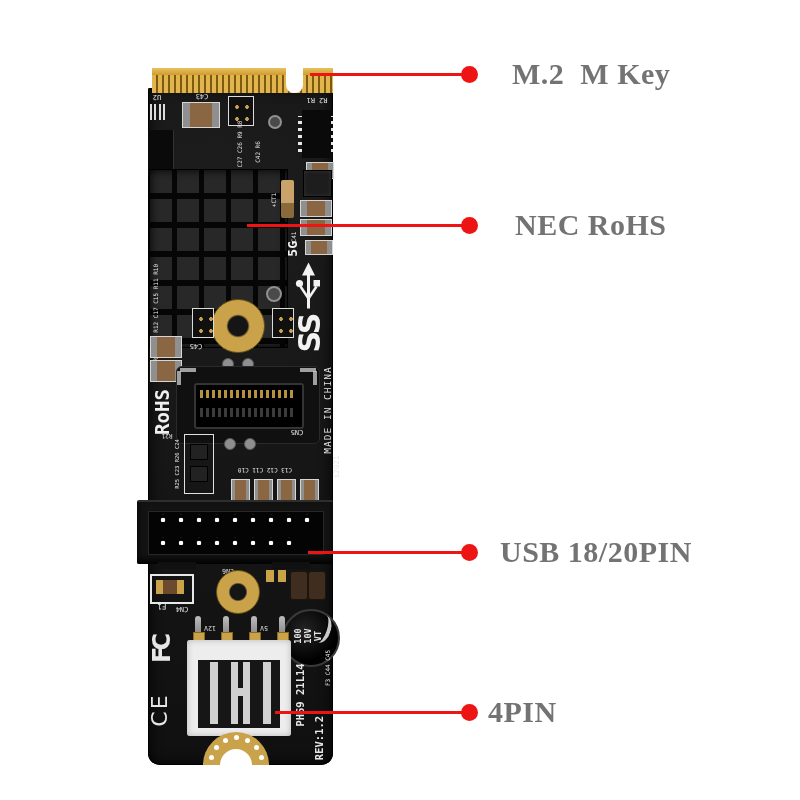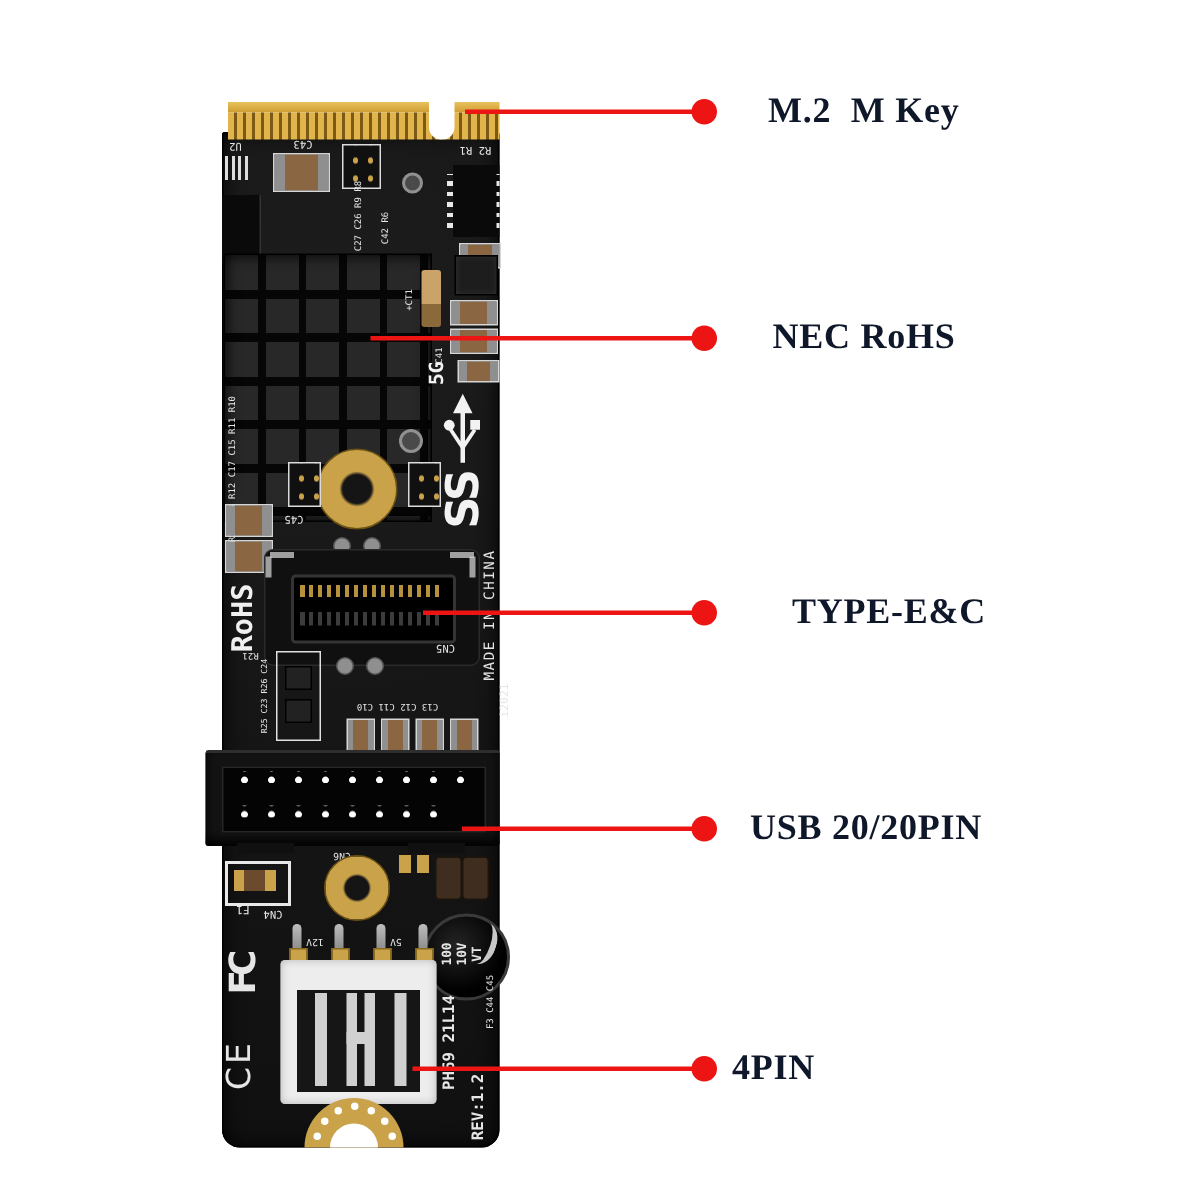--- a/index.html
+++ b/index.html
@@ -84,21 +84,21 @@
         background:linear-gradient(90deg,#caa24a 0 40%,#141414 40% 60%,#caa24a 60%);}
 
   .halfmoon{position:absolute;left:203px;top:732px;width:66px;height:33px;border-radius:66px 66px 0 0;background:#c9a24a;}
   .halfmoon-in{position:absolute;left:220px;top:749px;width:32px;height:16px;border-radius:32px 32px 0 0;background:#fff;}
   .arcvia{position:absolute;width:5px;height:5px;border-radius:50%;background:#fff;}
 
   
   .callout{position:absolute;display:flex;align-items:center;height:30px;}
   .cline{height:3px;background:#ed1414;}
   .cdot{width:17px;height:17px;border-radius:50%;background:#ed1414;margin-left:-1px;flex:none;}
-  .clabel{font-family:"Liberation Serif","DejaVu Serif",serif;font-weight:bold;font-size:24px;color:#0f172a;
+  .clabel{font-family:"Liberation Serif","DejaVu Serif",serif;font-weight:bold;font-size:30px;color:#737373;
           white-space:pre;letter-spacing:.5px;}
 </style>
 </head>
 <body>
 
 <div id="scene">
 
   <div class="board"></div>
   <div class="fingers-band"></div>
   <div class="fingers"></div>
@@ -244,29 +244,24 @@
   <div class="callout" style="left:310px;top:59px;">
     <div class="cline" style="width:152px;"></div>
     <div class="cdot"></div>
     <div class="clabel" style="margin-left:34px;">M.2  M Key</div>
   </div>
   <div class="callout" style="left:247px;top:210px;">
     <div class="cline" style="width:215px;"></div>
     <div class="cdot"></div>
     <div class="clabel" style="margin-left:37px;">NEC RoHS</div>
   </div>
-  <div class="callout" style="left:282px;top:393px;">
-    <div class="cline" style="width:180px;"></div>
-    <div class="cdot"></div>
-    <div class="clabel" style="margin-left:50px;">TYPE-E&amp;C</div>
-  </div>
   <div class="callout" style="left:308px;top:537px;">
     <div class="cline" style="width:154px;"></div>
     <div class="cdot"></div>
-    <div class="clabel" style="margin-left:22px;">USB 20/20PIN</div>
+    <div class="clabel" style="margin-left:22px;">USB 18/20PIN</div>
   </div>
   <div class="callout" style="left:275px;top:697px;">
     <div class="cline" style="width:187px;"></div>
     <div class="cdot"></div>
     <div class="clabel" style="margin-left:10px;">4PIN</div>
   </div>
 
 </div>
 
 </body></html>

